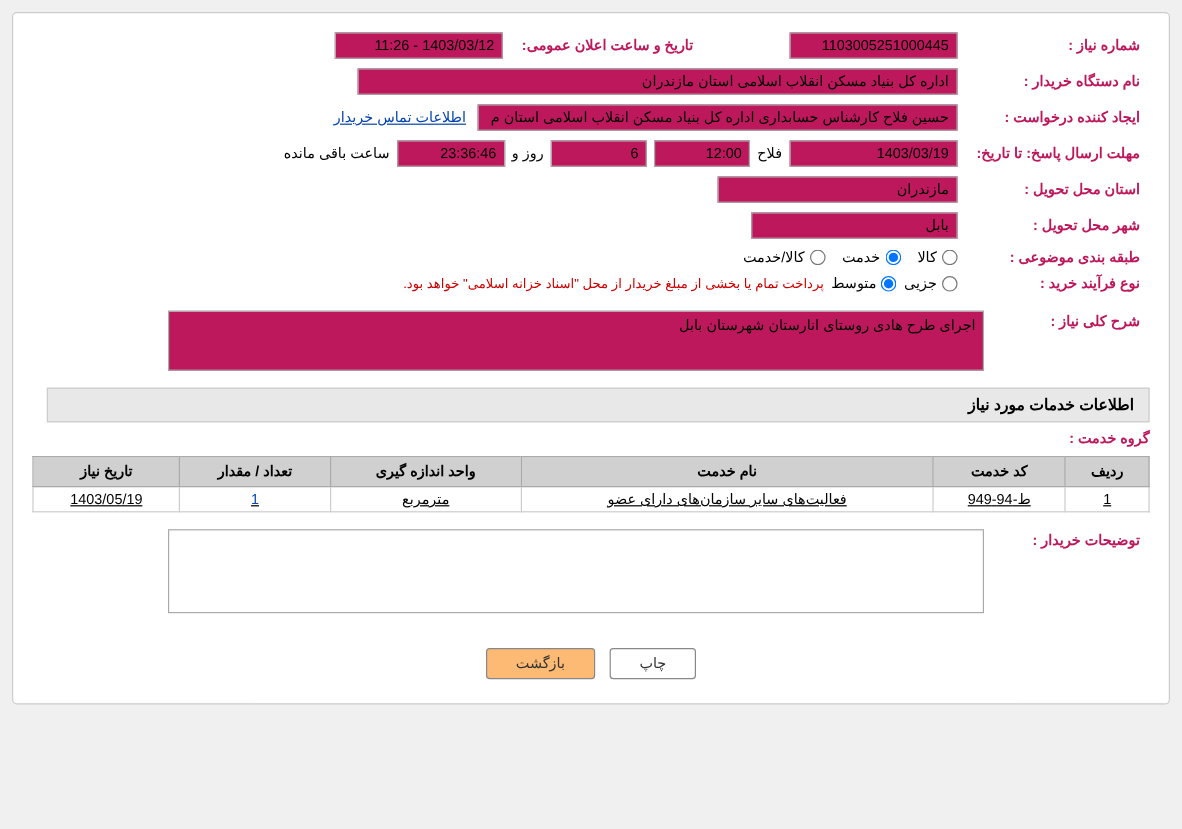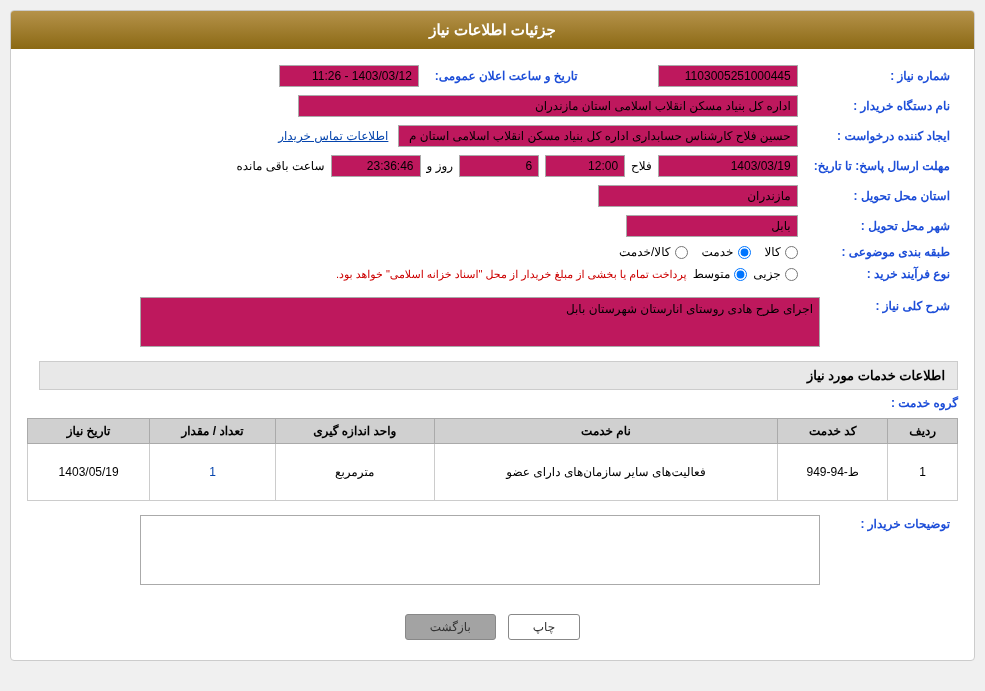--- a/index.html
+++ b/index.html
@@ -36,21 +36,21 @@
       width: 100%;
       border-collapse: collapse;
       margin-bottom: 8px;
     }
     .info-table td {
       padding: 4px 8px;
       vertical-align: middle;
       font-size: 12px;
     }
     .label-cell {
-      color: #1d4ed8;
+      color: #be185d;
       white-space: nowrap;
       text-align: right;
       font-weight: bold;
       width: 130px;
     }
     .value-cell {
       text-align: right;
     }
     .input-box {
       border: 1px solid #aaa;
@@ -117,23 +117,24 @@
     }
     .services-table th {
       background: #d0d0d0;
       border: 1px solid #aaa;
       padding: 5px 8px;
       text-align: center;
       font-size: 12px;
     }
     .services-table td {
       border: 1px solid #ccc;
-      padding: 21px 8px;
+      padding: 3px 8px;
       text-align: center;
       font-size: 12px;
+      text-decoration: underline;
     }
     .services-table tr:nth-child(even) td {
       background: #f9f9f9;
     }
     .btn-area {
       display: flex;
       justify-content: center;
       gap: 12px;
       padding: 14px 0 8px 0;
     }
@@ -143,21 +144,21 @@
       font-size: 12px;
       cursor: pointer;
       border-radius: 3px;
     }
     .btn-print {
       background: #fff;
       border: 1px solid #888;
       color: #333;
     }
     .btn-back {
-      background: #a3a3a3;
+      background: #fdba74;
       border: 1px solid #888;
       color: #333;
     }
     .group-service-row {
       display: flex;
       align-items: center;
       gap: 8px;
       margin-bottom: 8px;
     }
     .note-text {
@@ -167,21 +168,20 @@
     .num-blue {
       color: #0645ad;
     }
   </style>
 </head>
 <body>
 
 <div class="page-wrapper">
   <div class="main-card">
 
-    <div class="card-header">جزئیات اطلاعات نیاز</div>
 
     <div class="card-body">
 
       <table class="info-table">
 
         <tbody>
             <tr>
           <td class="label-cell">شماره نیاز :</td>
           <td class="value-cell" style="width:220px;">
             <span class="input-box input-box-small">1103005251000445</span>

